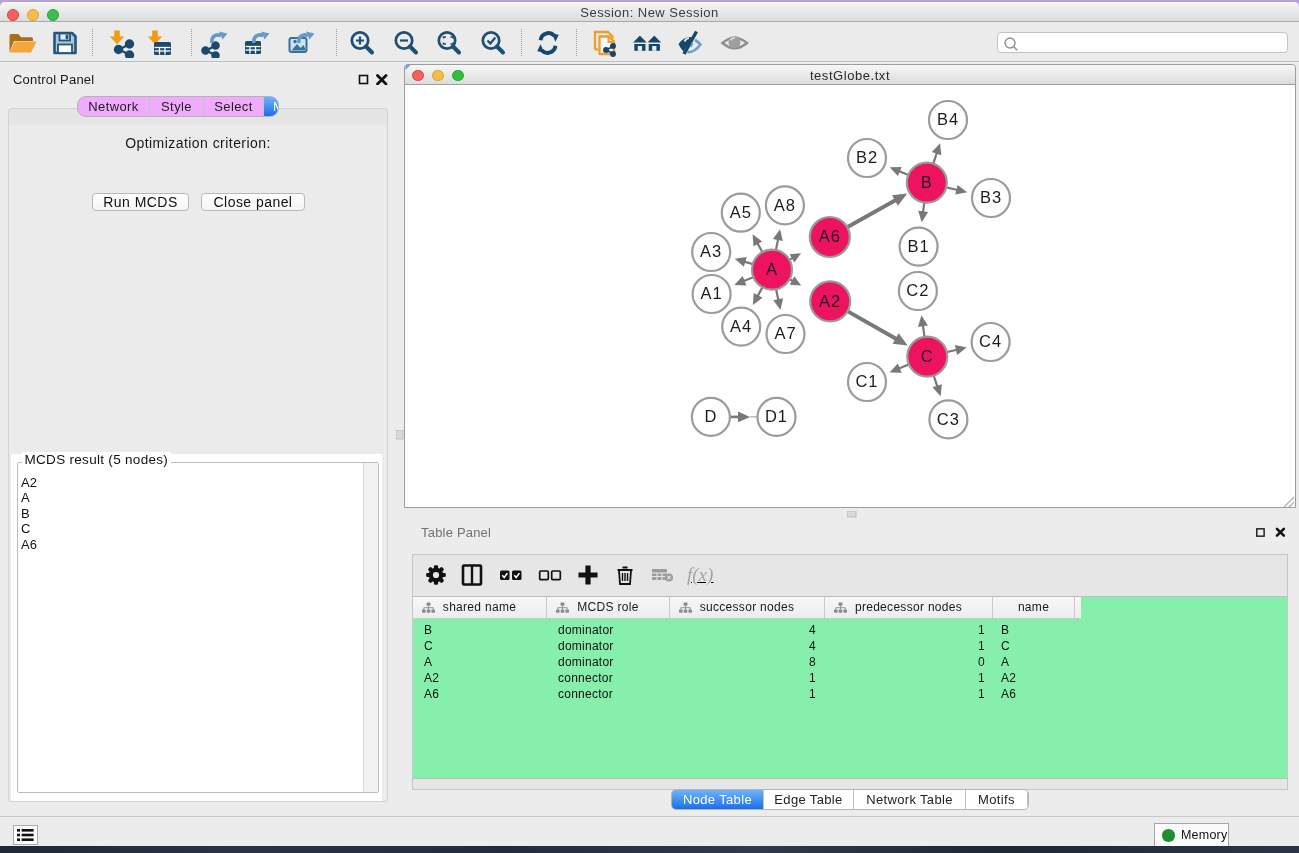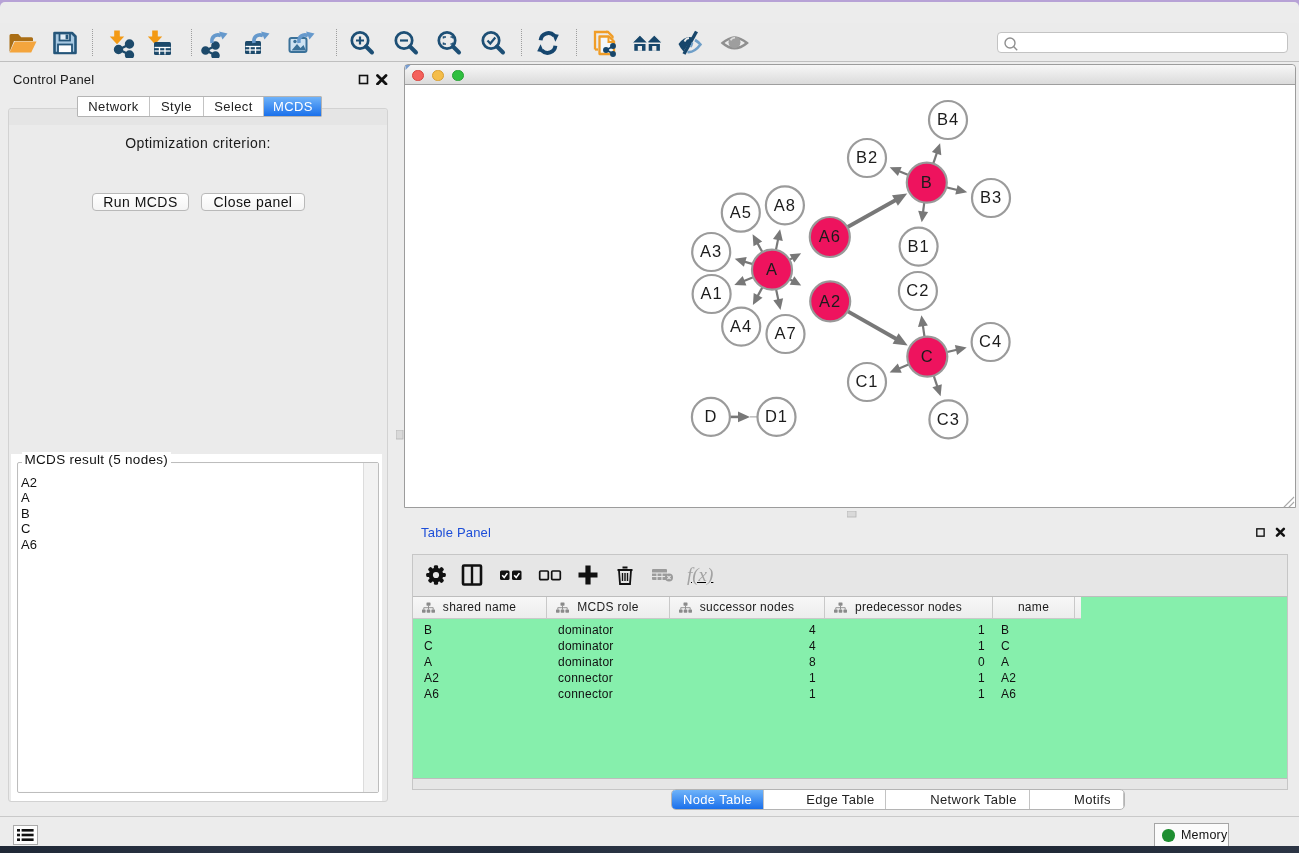--- a/index.html
+++ b/index.html
@@ -23,22 +23,22 @@
 .ticon { position:absolute; top:5px; width:30px; height:30px; }
 #searchbox { position:absolute; left:997px; top:9px; width:291px; height:21px;
   background:#ffffff; border:1px solid #c3c3c3; border-radius:4px; }
 
 #cpheader { position:absolute; left:13px; top:70px; font-size:13px; letter-spacing:0.2px; color:#1a1a1a; }
 .panebtns { position:absolute; height:11px; }
 #cpane { position:absolute; left:7.5px; top:106px; width:380px; height:694px;
   background:#ebebeb; border:1px solid #d2d2d2; border-radius:3px; }
 #cpane .tband { position:absolute; left:0; top:0; width:100%; height:16px;
   background:#e5e5e5; border-radius:3px 3px 0 0; }
-#tabstrip { position:absolute; left:77px; top:94px; width:245px; height:21px;
-  background:#ffffff; border:1px solid #b4b4b4; border-radius:1px;
+#tabstrip { position:absolute; left:77px; top:94px; width:202px; height:21px;
+  background:#f0abfc; border:1px solid #b4b4b4; border-radius:9px;
   display:flex; overflow:hidden; }
 #tabstrip .seg { flex:none; font-size:13px; letter-spacing:0.4px; color:#222; text-align:center;
   line-height:19px; border-right:1px solid #c3c3c3; }
 #tabstrip .seg.sel { background:linear-gradient(#6fb3f9,#1a70eb); color:#fff; border-right:none; }
 #optlabel { position:absolute; left:0; top:132.5px; width:396px; text-align:center;
   font-size:14px; letter-spacing:0.45px; color:#1a1a1a; }
 #dropdown { position:absolute; left:44px; top:157px; width:310px; height:20px;
   background:#ffffff; border:1px solid #b3b3b3; border-radius:4px; }
 #dropdown .dtext { position:absolute; left:12px; top:2px; font-size:13.5px; color:#111; }
 #dropdown .stepper { position:absolute; right:-1px; top:-1px; width:19px; height:20px;
@@ -62,50 +62,56 @@
 #nettitle { position:absolute; left:0; top:0; width:890px; height:20px;
   background:linear-gradient(#f7f7f7,#dbdbdb); border-radius:4px 4px 0 0;
   border-bottom:1px solid #9e9e9e; }
 #nettitle .title { position:absolute; left:0; right:0; top:2.5px; text-align:center;
   font-size:13px; letter-spacing:0.55px; color:#2a2a2a; }
 .tls { position:absolute; top:4.8px; width:11.5px; height:11.5px; border-radius:50%; }
 #graphsvg { position:absolute; left:0; }
 .nl { font-size:16.5px; letter-spacing:1px; fill:#1c1c1c; text-anchor:middle;
   font-family:"Liberation Sans", sans-serif; }
 
-#tpheader { position:absolute; left:421px; top:523px; font-size:13px; letter-spacing:0.2px; color:#1d4ed8; }
+#tpheader { position:absolute; left:421px; top:523px; font-size:13px; letter-spacing:0.2px; color:#737373; }
 #tcontainer { position:absolute; left:412px; top:552px; width:876px; height:236px;
   background:#e6e6e6; border:1px solid #c6c6c6; }
 .tbicon { position:absolute; top:8px; width:24px; height:24px;text-decoration:underline; }
 #ttable { position:absolute; left:0px; top:41px; width:874px; height:183px;
   background:#86efac; border-top:1px solid #bdbdbd; border-bottom:1px solid #bdbdbd; }
 #thead { position:absolute; left:0; top:0; height:22px; width:668px; display:flex;
   background:linear-gradient(#f7f7f7,#ededed); border-bottom:1px solid #c9c9c9; }
 #thead .th { flex:none; position:relative; border-right:1px solid #c9c9c9;
   font-size:12px; letter-spacing:0.3px; color:#1a1a1a; text-align:center; line-height:21px; }
 #thead .hic { position:absolute; left:9px; top:5px; line-height:0; }
 .trow { position:absolute; font-size:12px; letter-spacing:0.25px; color:#111; height:16px; line-height:16px; }
 
 #bottabs { position:absolute; left:671px; top:787px; height:21px;
   background:#ffffff; border:1px solid #b4b4b4; border-radius:5px;
-  display:flex; overflow:hidden;gap:32px; }
+  display:flex; overflow:hidden; }
 #bottabs .seg { flex:none; font-size:13px; letter-spacing:0.35px; color:#222; text-align:center;
   line-height:19px; border-right:1px solid #c3c3c3; }
 #bottabs .seg.sel { background:linear-gradient(#6fb3f9,#1a70eb); color:#fff; }
 
 #statusbar { position:absolute; left:0; top:814px; width:1299px; height:30px;
   background:#ececec; border-top:1px solid #c9c9c9; }
 #listbtn { position:absolute; left:13px; top:8px; width:25px; height:20px;
   background:#fdfdfd; border:1px solid #ababab; }
 #membtn { position:absolute; left:1154px; top:6px; width:75px; height:36px;
   background:#fbfbfb; border:1px solid #a5a5a5; font-size:12.5px; letter-spacing:0.2px; color:#111;text-align:center; }
 </style>
 </head>
 <body>
 <div id="win">
+  <div id="titlebar">
+    <div class="tl" style="left:6.7px;background:#f4615c;border:0.5px solid #d9453f;"></div>
+    <div class="tl" style="left:26.8px;background:#f4bd49;border:0.5px solid #d9a033;"></div>
+    <div class="tl" style="left:46.7px;background:#38bf4d;border:0.5px solid #2aa33c;"></div>
+    <div class="title">Session: New Session</div>
+  </div>
   <div id="toolbar">
     <div class="tsep" style="left:92px"></div>
     <div class="tsep" style="left:191px"></div>
     <div class="tsep" style="left:336px"></div>
     <div class="tsep" style="left:521px"></div>
     <div class="tsep" style="left:576px"></div>
     <div class="ticon" style="left:7px"><svg width="30" height="30" viewBox="0 0 30 30">
           <path d="M2.5 24 V7.5 a1.5 1.5 0 0 1 1.5-1.5 h7.2 l3 3.2 h10.3 a1.5 1.5 0 0 1 1.5 1.5 v2.3 h-19 z" fill="#aa6e15"></path>
           <path d="M2.5 24.5 L7.8 13.5 h21.7 l-5.3 11 z" fill="#f4a53d"></path>
         </svg></div>
@@ -257,20 +263,21 @@
   <div id="groupbox"></div>
   <div id="grouplabel">MCDS result (5 nodes)</div>
   <div id="listscroll"></div>
   <div id="mcdslist">A2<br>A<br>B<br>C<br>A6</div>
 
   <div id="netframe">
     <div id="nettitle">
       <div class="tls" style="left:7px;background:#f4615c;border:0.5px solid #d9453f;"></div>
       <div class="tls" style="left:27px;background:#f4bd49;border:0.5px solid #d9a033;"></div>
       <div class="tls" style="left:47px;background:#2fbf3f;border:0.5px solid #28a336;"></div>
+      <div class="title">testGlobe.txt</div>
       <svg width="6" height="6" style="position:absolute;left:0;top:0" viewBox="0 0 6 6">
           <path d="M0.5 0 L5.5 0 L0.5 5 Z" fill="#6b95cc" opacity="0.9"></path>
         </svg>
     </div>
     <svg id="graphsvg" style="top:20px" width="890" height="422" viewBox="405 85 890 422">
 <line x1="772.0" y1="269.7" x2="756.9" y2="242.1" stroke="#787878" stroke-width="2.2"></line>
 <polygon points="752.6,234.2 762.2,241.4 753.5,246.2" fill="#787878"></polygon>
 <line x1="772.0" y1="269.7" x2="778.3" y2="238.1" stroke="#787878" stroke-width="2.2"></line>
 <polygon points="780.1,229.3 782.8,241.1 773.0,239.1" fill="#787878"></polygon>
 <line x1="772.0" y1="269.7" x2="743.4" y2="261.4" stroke="#787878" stroke-width="2.2"></line>

